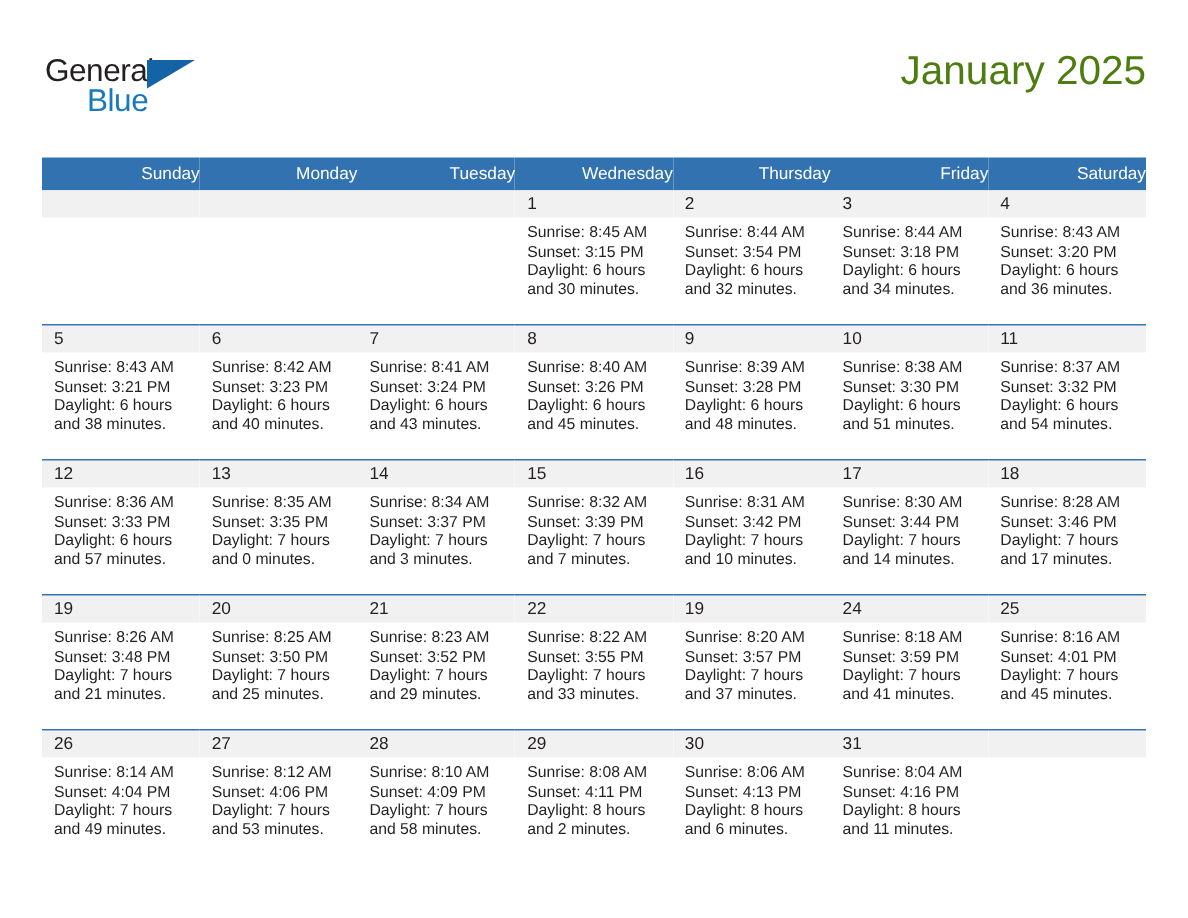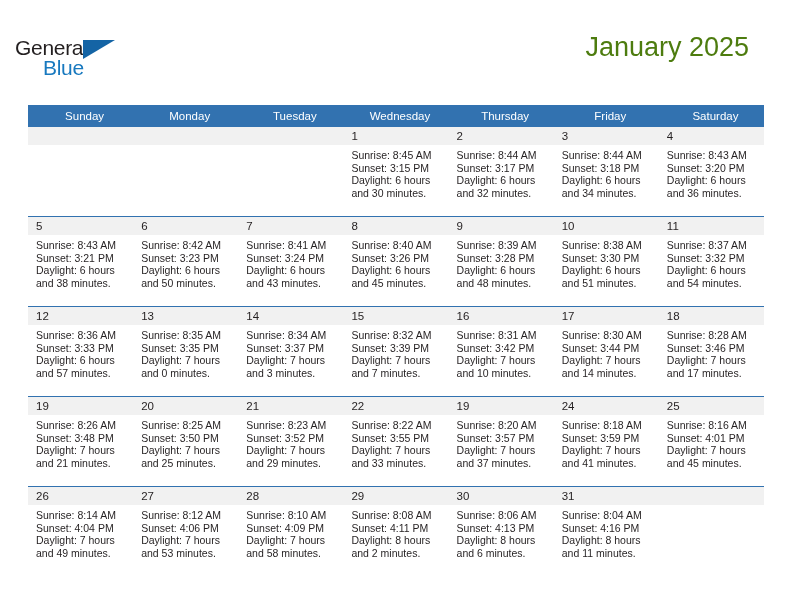--- a/index.html
+++ b/index.html
@@ -17,21 +17,21 @@
   .page {
     position: relative;
     width: 792px;
     height: 612px;
     box-sizing: border-box;
   }
 
   
   .header {
     position: absolute;
-    left: 13px;
+    left: 28px;
     top: 30px;
     width: 736px;
     height: 68px;
   }
 
   .logo {
     position: absolute;
     left: 2px;
     top: 6px;
     width: 130px;
@@ -94,21 +94,21 @@
     width: 736px;
     border-collapse: collapse;
     table-layout: fixed;
   }
 
   .calendar thead th {
     background: #3272b0;
     color: #ffffff;
     font-size: 11.5px;
     font-weight: normal;
-    text-align: center;
+    text-align: right;
     padding: 5px 0 5px 8px;
     height: 11px;
     line-height: 12px;
   }
 
   .calendar tbody td {
     vertical-align: top;
     padding: 0;
     border-top: 1px solid #3272b0;
     height: 89px;
@@ -188,21 +188,21 @@
               <div>Sunrise: 8:45 AM</div>
               <div>Sunset: 3:15 PM</div>
               <div>Daylight: 6 hours</div>
               <div>and 30 minutes.</div>
             </div>
           </td>
           <td>
             <div class="daynum">2</div>
             <div class="details">
               <div>Sunrise: 8:44 AM</div>
-              <div>Sunset: 3:17 PM</div>
+              <div>Sunset: 3:54 PM</div>
               <div>Daylight: 6 hours</div>
               <div>and 32 minutes.</div>
             </div>
           </td>
           <td>
             <div class="daynum">3</div>
             <div class="details">
               <div>Sunrise: 8:44 AM</div>
               <div>Sunset: 3:18 PM</div>
               <div>Daylight: 6 hours</div>
@@ -228,21 +228,21 @@
               <div>Daylight: 6 hours</div>
               <div>and 38 minutes.</div>
             </div>
           </td>
           <td>
             <div class="daynum">6</div>
             <div class="details">
               <div>Sunrise: 8:42 AM</div>
               <div>Sunset: 3:23 PM</div>
               <div>Daylight: 6 hours</div>
-              <div>and 50 minutes.</div>
+              <div>and 40 minutes.</div>
             </div>
           </td>
           <td>
             <div class="daynum">7</div>
             <div class="details">
               <div>Sunrise: 8:41 AM</div>
               <div>Sunset: 3:24 PM</div>
               <div>Daylight: 6 hours</div>
               <div>and 43 minutes.</div>
             </div>

